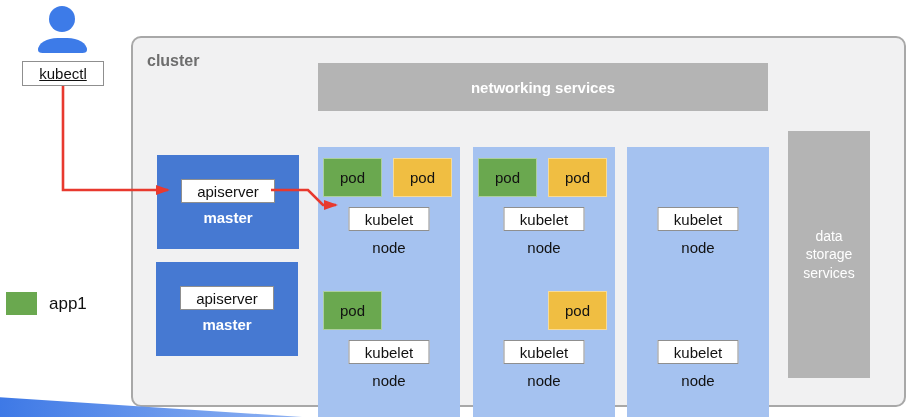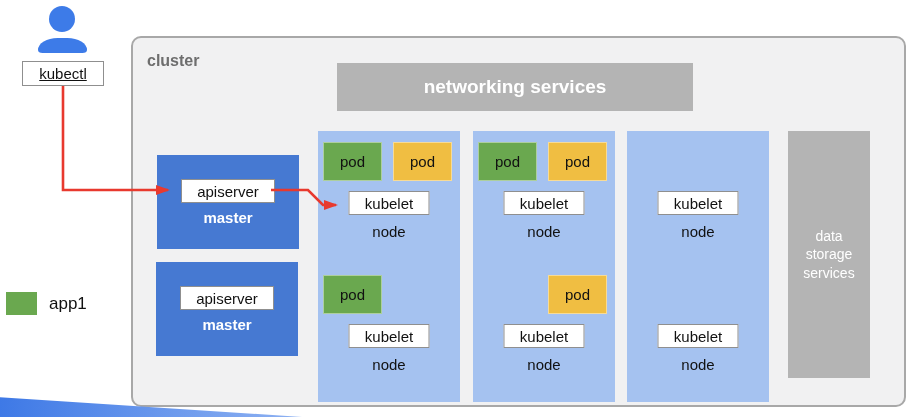--- a/index.html
+++ b/index.html
@@ -21,37 +21,37 @@
     font-size:15px; color:#111; white-space:nowrap;
   }
   .kubectl-box { position:absolute; left:22px; top:61px; width:82px; height:25px; z-index:3;text-decoration:underline; }
   
   .cluster {
     position:absolute; left:131px; top:36px; width:775px; height:371px; box-sizing:border-box;
     background:#F1F1F2; border:2px solid #A8A8A8; border-radius:10px;
   }
   .cluster-title { position:absolute; left:14px; top:14px; font-size:16px; font-weight:bold; color:#6e6e6e; }
   .net-bar {
-    position:absolute; left:185px; top:25px; width:356px; height:48px; background:#B4B4B4;
+    position:absolute; left:185px; top:25px; width:450px; height:48px; background:#B4B4B4;
     display:flex; align-items:center; justify-content:center;
-    color:#fff; font-weight:bold; font-size:19px;margin-left:19px;
+    color:#fff; font-weight:bold; font-size:15px;
   }
   .storage-bar {
     position:absolute; left:655px; top:93px; width:82px; height:247px; background:#B4B4B4;
     display:flex; align-items:center; justify-content:center; text-align:center;
     color:#fff; font-weight:normal; font-size:14px; line-height:1.3; padding:0 8px; box-sizing:border-box;
   }
   
   .master { position:absolute; width:142px; height:94px; background:#4679D2; }
   .master-1 { left:24px; top:117px; }
   .master-2 { left:23px; top:224px; }
   .apiserver { position:absolute; left:50%; transform:translateX(-50%); top:24px; width:94px; height:24px; }
   .master-label { position:absolute; bottom:23px; width:100%; text-align:center; color:#fff; font-weight:bold; font-size:15px; }
   
-  .node { position:absolute; width:142px; height:138px; background:#A5C2F0; }
+  .node { position:absolute; width:142px; height:138px; background:#A5C2F0;margin-top:16px; }
   .r1 { top:93px; }  .r2 { top:226px; }
   .c1 { left:185px; } .c2 { left:340px; } .c3 { left:494px; }
   .pod {
     position:absolute; top:11px; width:59px; height:39px; box-sizing:border-box;
     display:flex; align-items:center; justify-content:center;
     font-size:15px; color:#111; border:1px solid rgba(255,255,255,0.45);
   }
   .pod-left { left:5px; } .pod-right { right:8px; }
   .kubelet { position:absolute; left:50%; transform:translateX(-50%); top:60px; width:81px; height:24px; }
   .node-label { position:absolute; top:92px; width:100%; text-align:center; font-weight:normal; font-size:15px; color:#111; }

